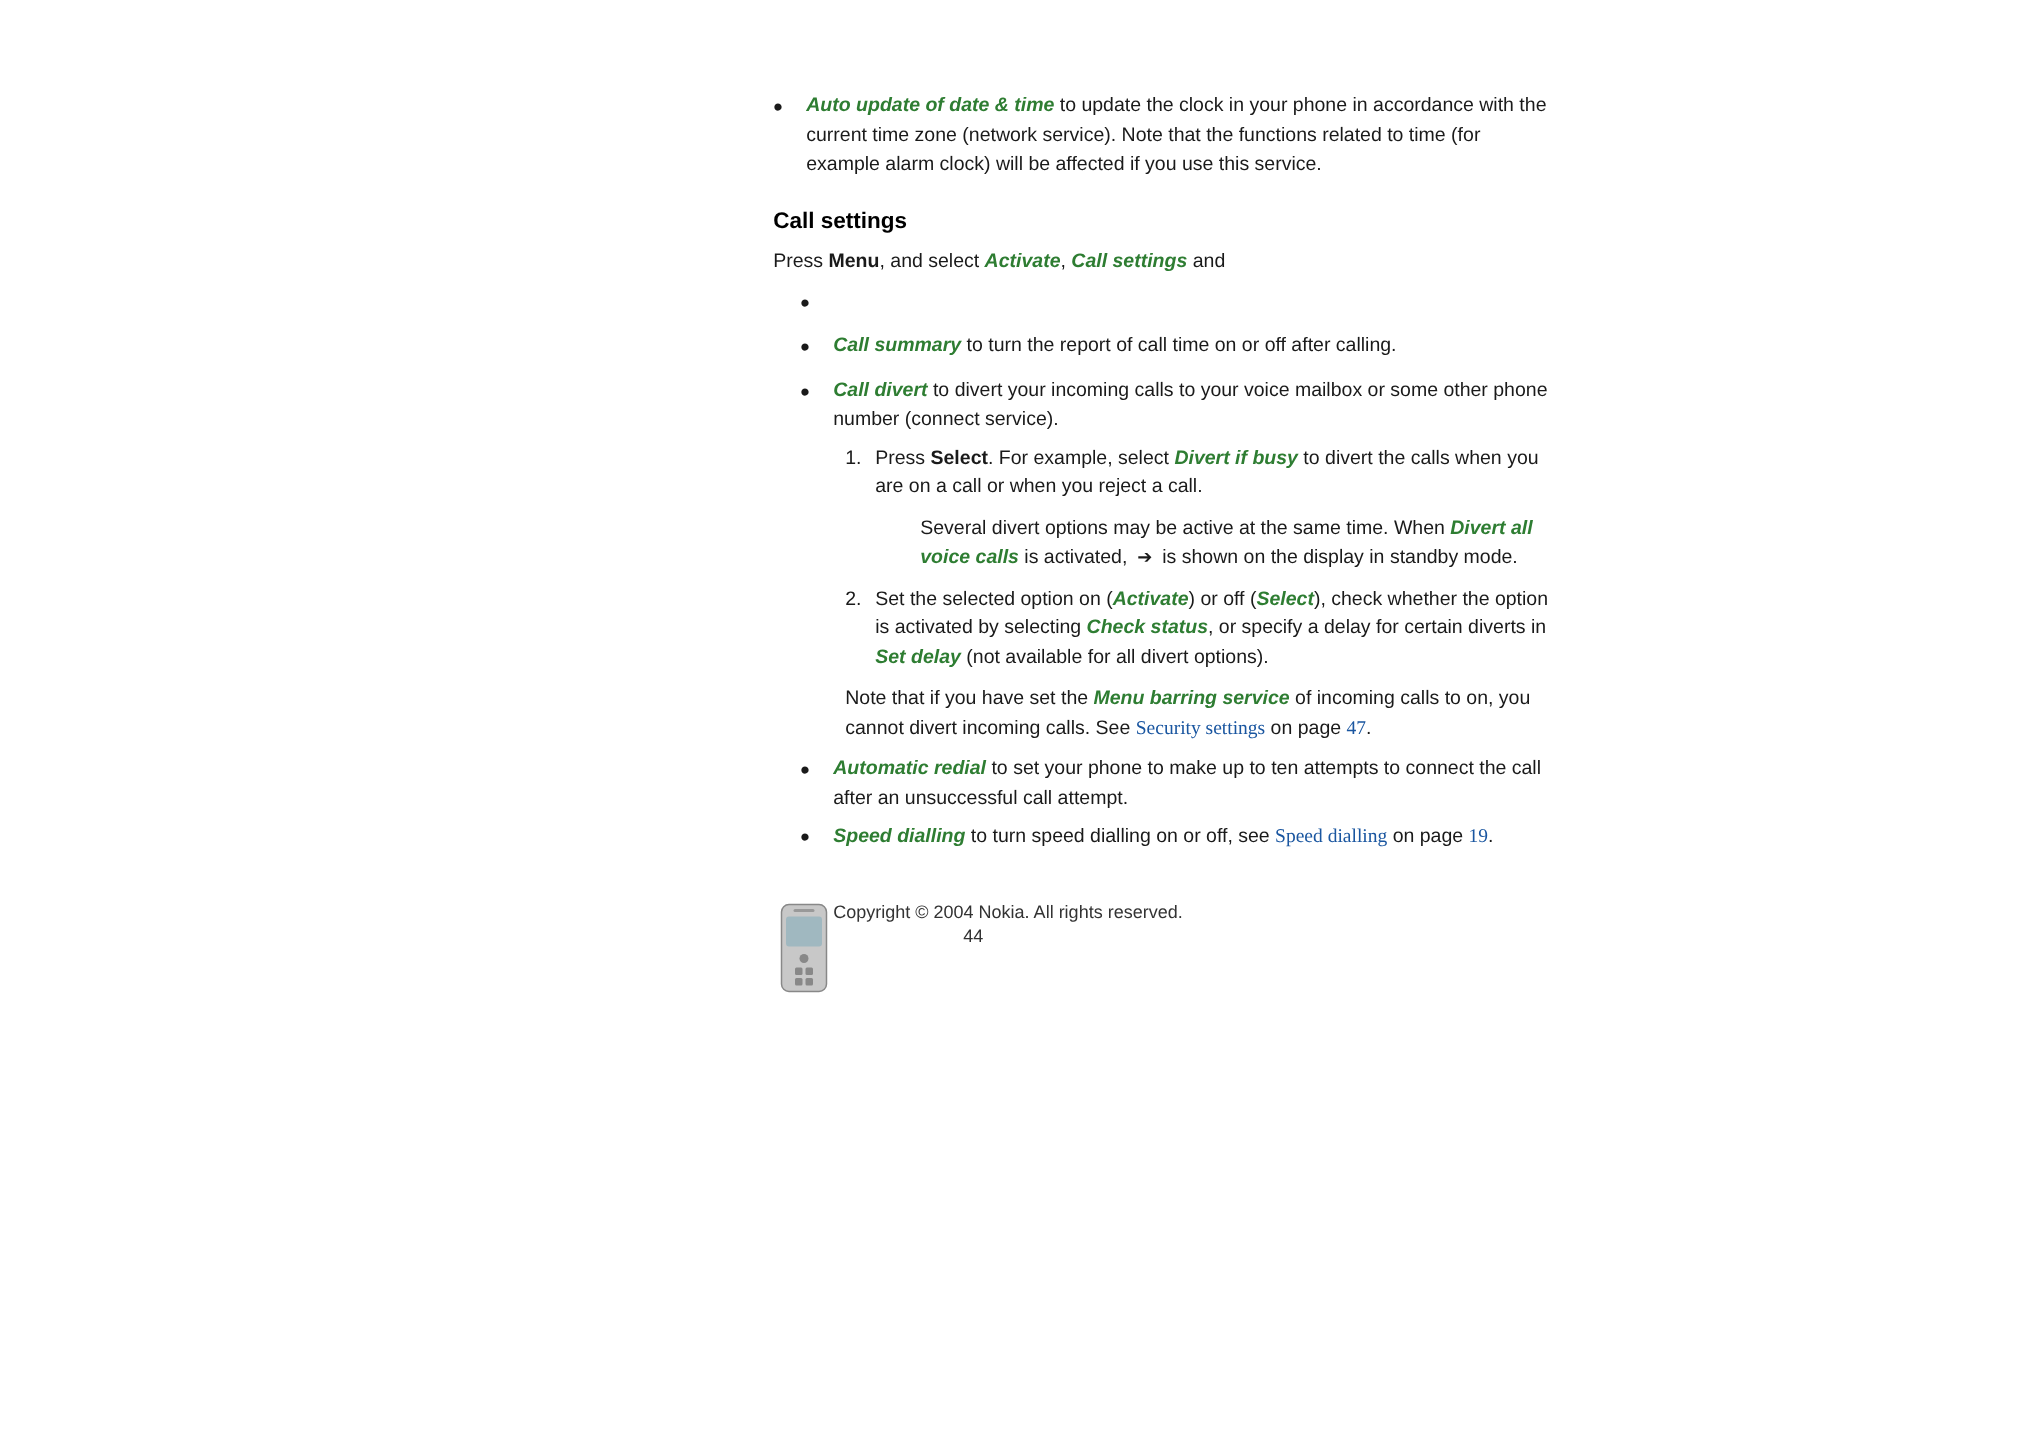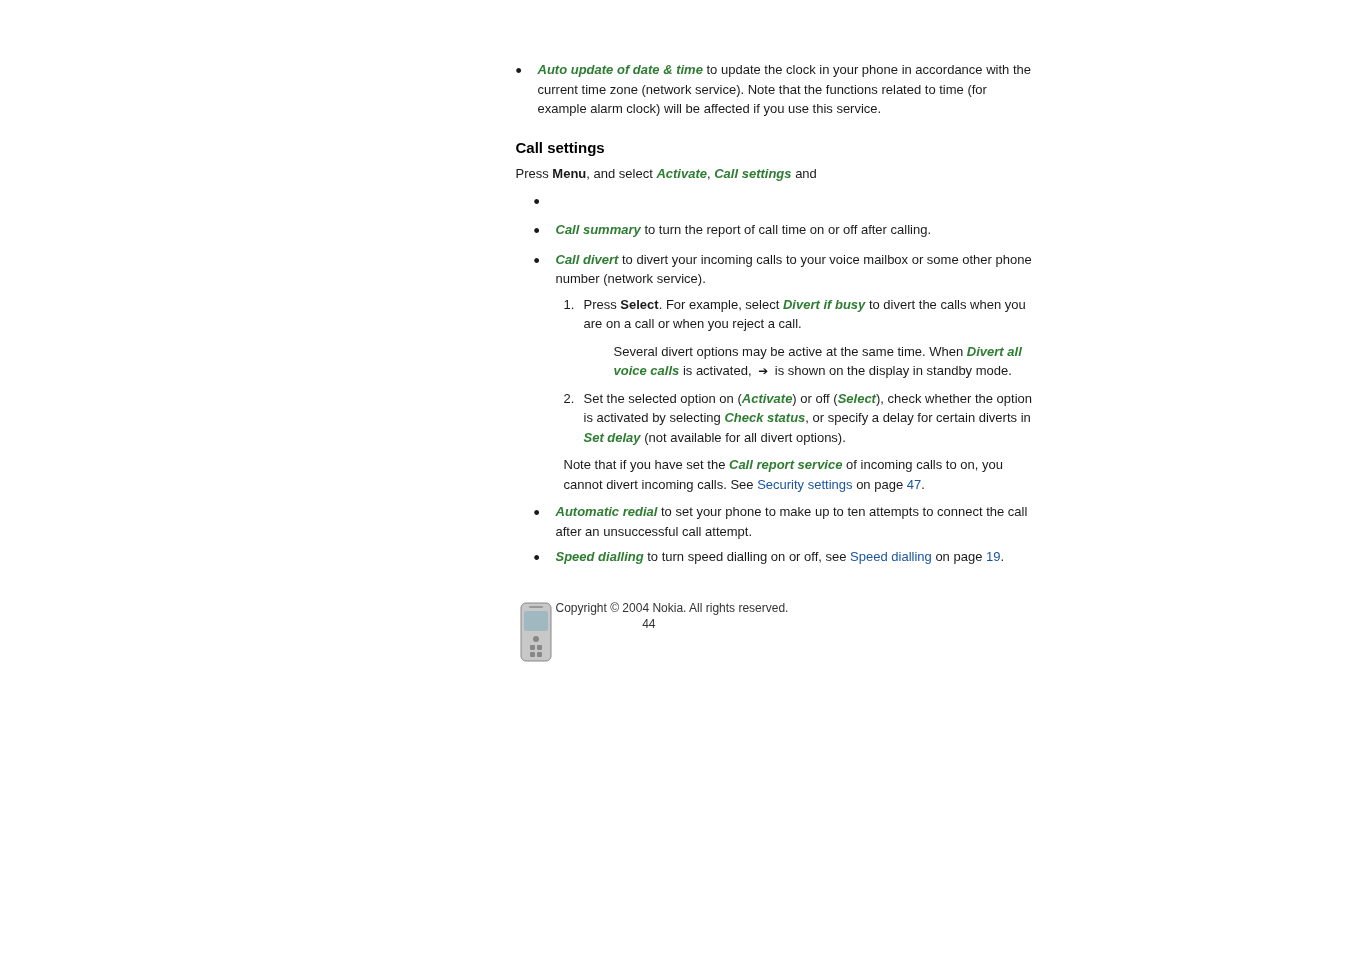--- a/index.html
+++ b/index.html
@@ -118,20 +118,21 @@
       margin-left: 50px;
       margin-top: 4px;
       margin-bottom: 8px;
       line-height: 1.5;
       font-size: 13px;
     }
 
     .link-blue {
       color: #1a56a0;
       text-decoration: none;
+      font-family: Liberation Serif, serif;
     }
 
     .divider-icon {
       display: inline-block;
       font-size: 12px;
       margin: 0 3px;
     }
 
     .phone-icon {
       width: 40px;
@@ -190,21 +191,21 @@
       <div class="bullet-item">
         <span class="bullet-dot">•</span>
         <span class="bullet-text">
           <span class="italic-green">Call summary</span><span> to turn the report of call time on or off after calling.</span>
         </span>
       </div>
 
       <div class="bullet-item">
         <span class="bullet-dot">•</span>
         <span class="bullet-text">
-          <span class="italic-green">Call divert</span><span> to divert your incoming calls to your voice mailbox or some other phone number (network service).</span>
+          <span class="italic-green">Call divert</span><span> to divert your incoming calls to your voice mailbox or some other phone number (connect service).</span>
         </span>
       </div>
 
       <div class="numbered-list">
 
         <div class="numbered-item">
           <span class="number">1.</span>
           <span class="numbered-text">
             Press <span class="bold-text">Select</span>. For example, select <span class="italic-green">Divert if busy</span> to divert the calls when you are on a call or when you reject a call.
           </span>
@@ -217,21 +218,21 @@
         <div class="numbered-item">
           <span class="number">2.</span>
           <span class="numbered-text">
             Set the selected option on (<span class="italic-green">Activate</span>) or off (<span class="italic-green">Select</span>), check whether the option is activated by selecting <span class="italic-green">Check status</span>, or specify a delay for certain diverts in <span class="italic-green">Set delay</span> (not available for all divert options).
           </span>
         </div>
 
       </div>
 
       <div class="note-paragraph">
-        Note that if you have set the <span class="italic-green">Call report service</span> of incoming calls to on, you cannot divert incoming calls. See <span class="link-blue">Security settings</span> on page <span class="link-blue">47</span>.
+        Note that if you have set the <span class="italic-green">Menu barring service</span> of incoming calls to on, you cannot divert incoming calls. See <span class="link-blue">Security settings</span> on page <span class="link-blue">47</span>.
       </div>
 
       <div class="bullet-item">
         <span class="bullet-dot">•</span>
         <span class="bullet-text">
           <span class="italic-green">Automatic redial</span><span> to set your phone to make up to ten attempts to connect the call after an unsuccessful call attempt.</span>
         </span>
       </div>
 
       <div class="bullet-item">

